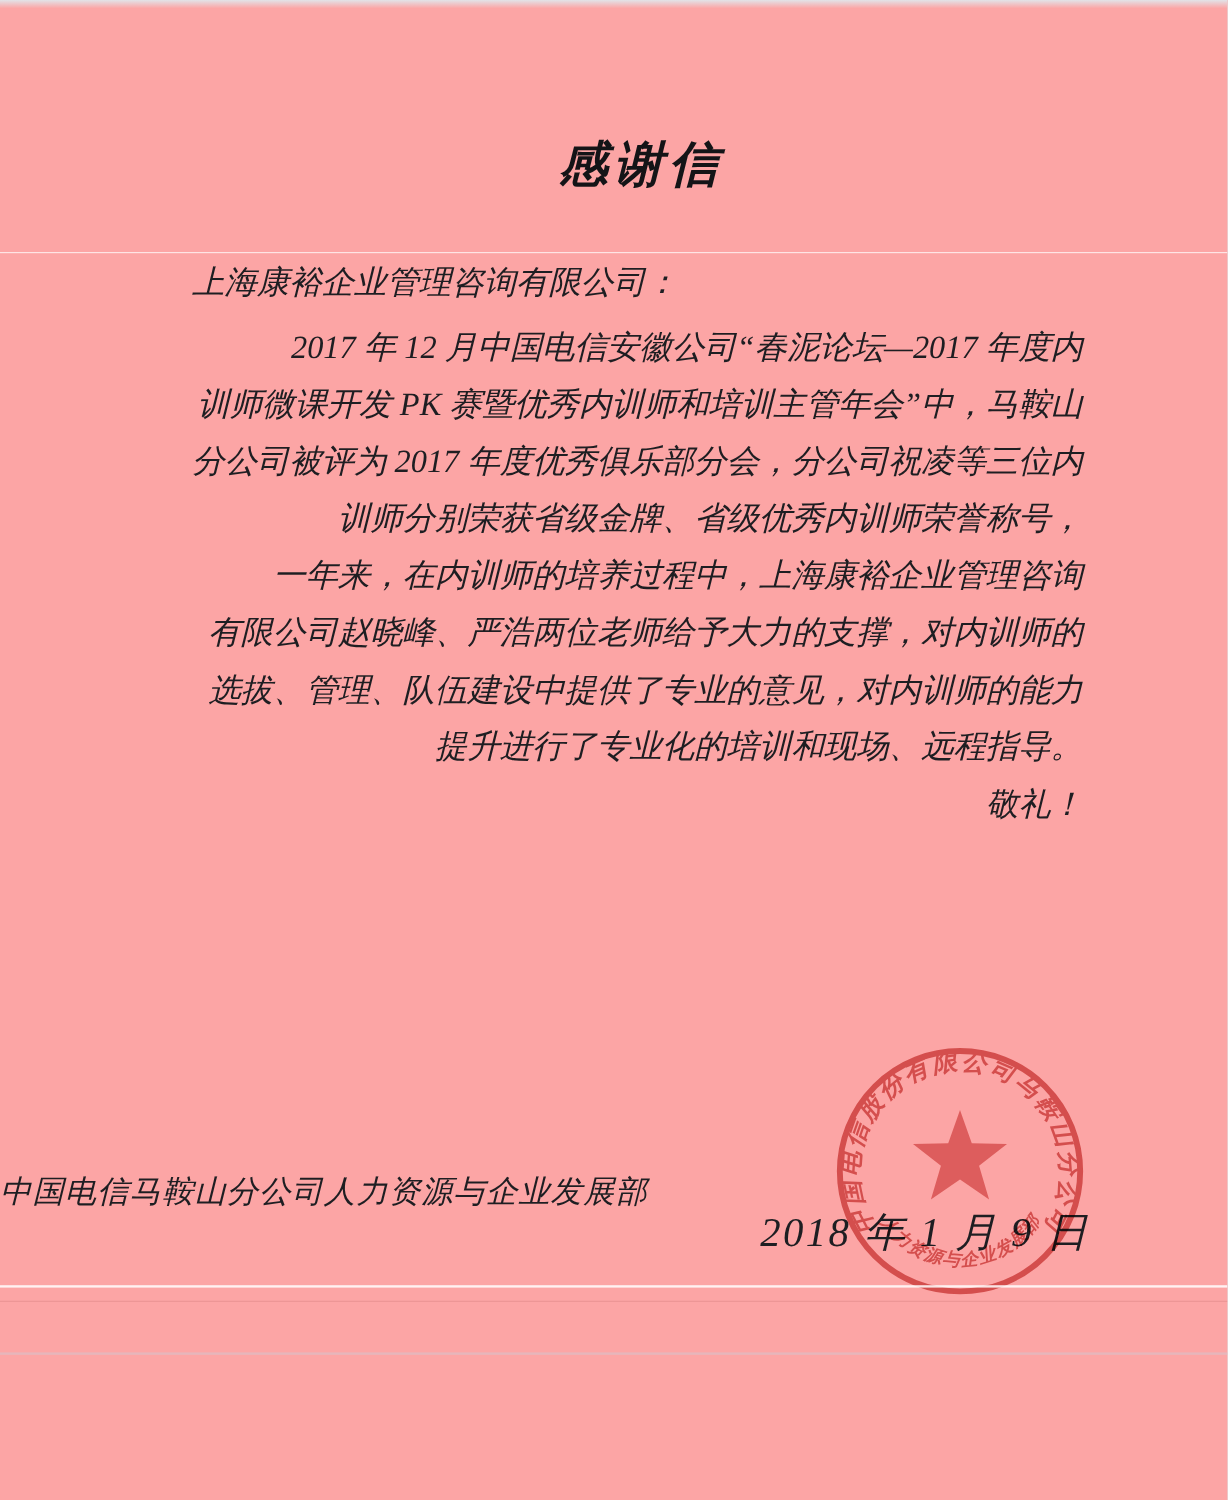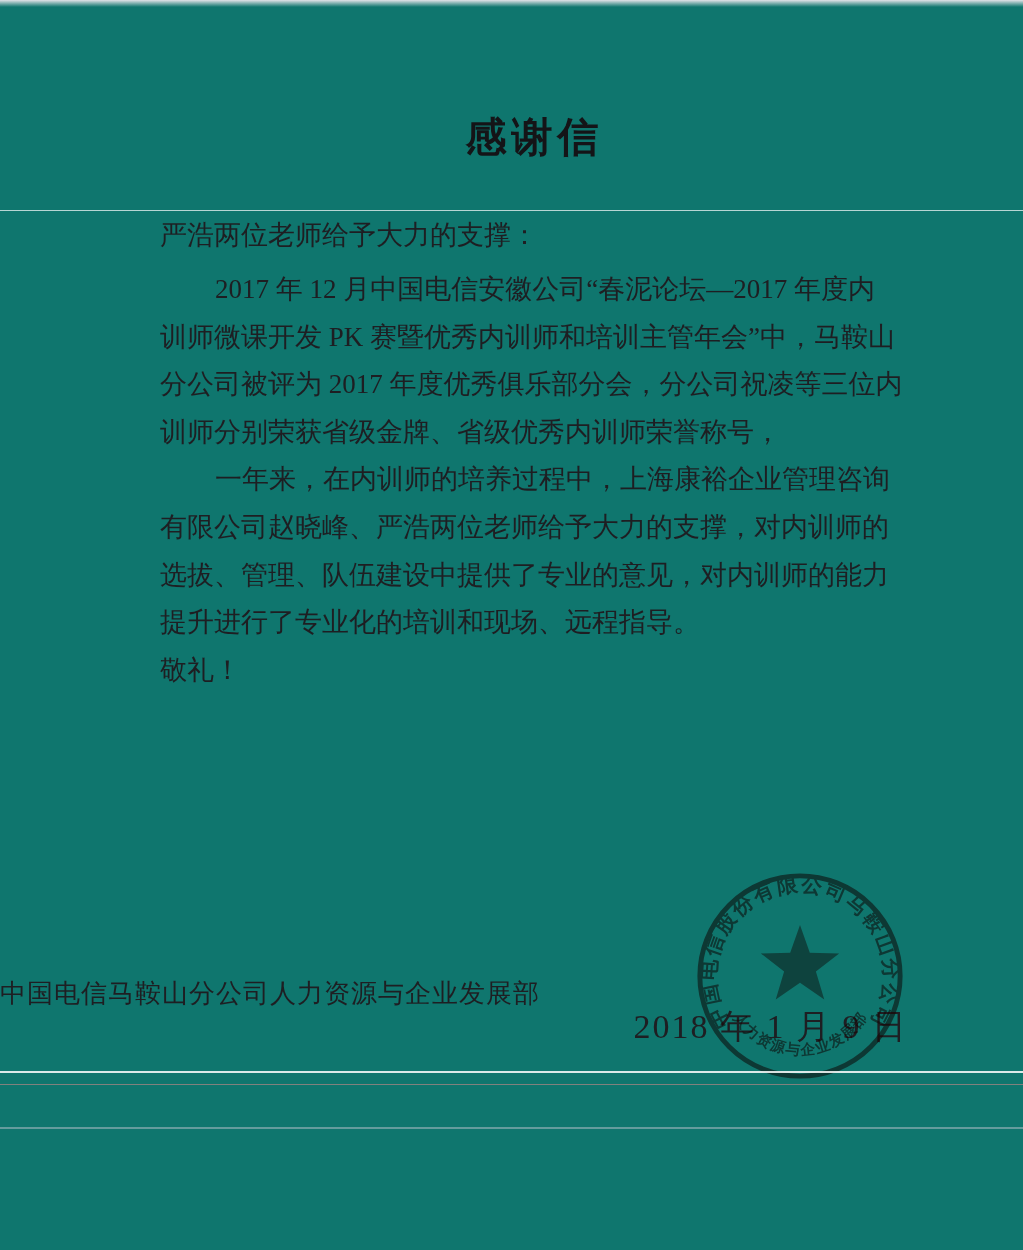--- a/index.html
+++ b/index.html
@@ -1,21 +1,22 @@
 <!DOCTYPE html>
 <html><head>
 <meta charset="utf-8">
 <style>
   html,body{margin:0;padding:0;background:#dcdcde;}
   .page{
     position:relative;
     width:1023px;height:1250px;
-    background:#0f766e;
+    background:#fca5a5;
     overflow:hidden;
     font-family:"Liberation Serif","DejaVu Serif",serif;
+    font-style:italic;
   }
   .top-edge{
     position:absolute;left:0;top:0;width:100%;height:7px;
     background:linear-gradient(#e2e3e8,rgba(244,245,247,0));
   }
   .scan-line{position:absolute;left:0;width:100%;pointer-events:none;}
   .scan-line.l1{top:1071px;height:2px;background:rgba(255,255,255,0.85);}
   .scan-line.l2{top:1084px;height:1px;background:rgba(224,138,138,0.55);}
   .scan-line.l3{top:1127px;height:2px;background:rgba(203,203,214,0.45);}
   .scan-line.l4{top:210px;height:1px;background:rgba(255,255,255,0.7);}
@@ -27,21 +28,21 @@
     color:#141417;
   }
   .addressee{
     position:absolute;left:160px;top:217px;
     font-size:27px;color:#1e1e22;white-space:nowrap;
   }
   .body-lines{
     position:absolute;left:160px;top:266px;
     font-size:27px;color:#1e1e22;
   }
-  .line{height:47.6px;line-height:47.6px;white-space:nowrap;}
+  .line{height:47.6px;line-height:47.6px;white-space:nowrap;text-align:right;}
   .line.indent{padding-left:55px;}
 
   .signature{
     position:absolute;left:0;top:976px;width:912px;
     text-align:left;font-size:26px;letter-spacing:1px;
     color:#1e1e22;white-space:nowrap;
   }
   .sign-date{
     position:absolute;left:0;top:1004px;width:908px;
     text-align:right;font-size:34px;letter-spacing:2px;
@@ -64,21 +65,21 @@
 </head>
 <body>
 
 <div class="page">
 
   <div class="top-edge"></div>
   <div class="scan-line l4"></div>
 
   <div class="doc-title">感谢信</div>
 
-  <div class="addressee">严浩两位老师给予大力的支撑：</div>
+  <div class="addressee">上海康裕企业管理咨询有限公司：</div>
 
   <div class="body-lines">
     <div class="line indent">2017 年 12 月中国电信安徽公司“春泥论坛—2017 年度内</div>
     <div class="line">训师微课开发 PK 赛暨优秀内训师和培训主管年会”中，马鞍山</div>
     <div class="line">分公司被评为 2017 年度优秀俱乐部分会，分公司祝凌等三位内</div>
     <div class="line">训师分别荣获省级金牌、省级优秀内训师荣誉称号，</div>
     <div class="line indent">一年来，在内训师的培养过程中，上海康裕企业管理咨询</div>
     <div class="line">有限公司赵晓峰、严浩两位老师给予大力的支撑，对内训师的</div>
     <div class="line">选拔、管理、队伍建设中提供了专业的意见，对内训师的能力</div>
     <div class="line">提升进行了专业化的培训和现场、远程指导。</div>

